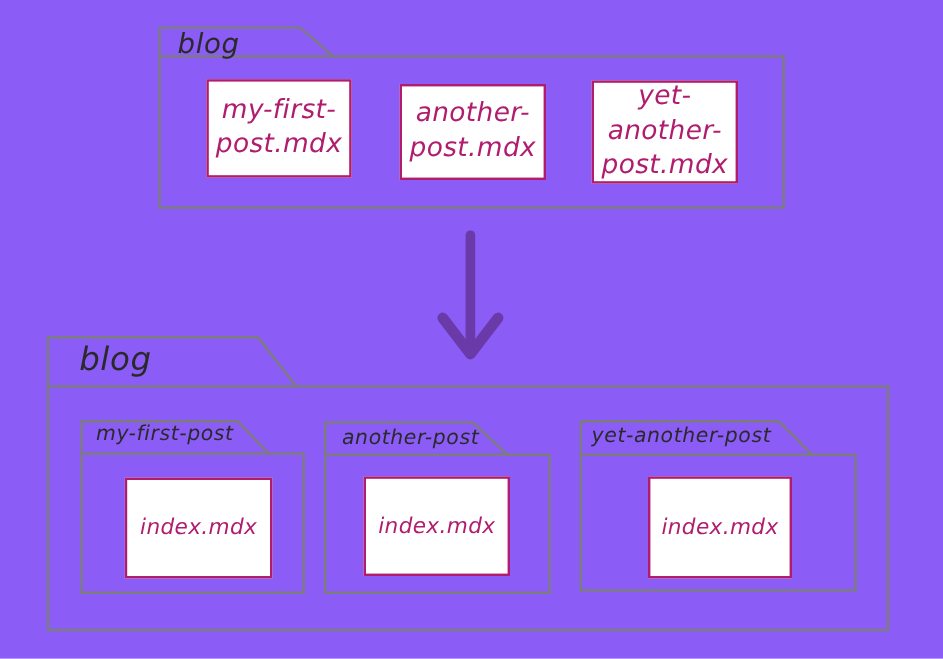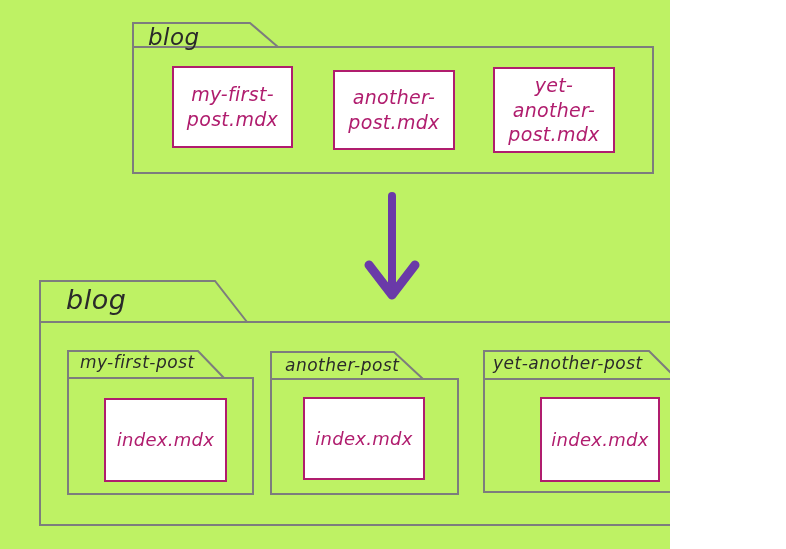--- a/index.html
+++ b/index.html
@@ -4,22 +4,22 @@
 <style>
   :root{
     --outline-gray:#7d7d7d;
     --file-magenta:#b01d6e;
     --arrow-purple:#6a3aa8;
     --ink-black:#2a2a2a;
   }
   html,body{margin:0;padding:0;background:#ffffff;}
   .canvas{
     position:relative;
-    width:670px;height:549px;
-    background:#bef264;
+    width:786px;height:549px;
+    background:#8b5cf6;
     overflow:hidden;
     font-family:"DejaVu Sans", sans-serif;
   }
   .outline-layer{position:absolute;left:0;top:0;width:786px;height:549px;}
   .hand{
     font-family:"DejaVu Sans", sans-serif;
     font-style:italic;
     color:var(--ink-black);
     position:absolute;
     white-space:nowrap;
@@ -33,21 +33,21 @@
     align-items:center;
     justify-content:center;
     text-align:center;
     color:var(--file-magenta);
     font-style:italic;
     box-sizing:border-box;
     padding:4px 8px;
     line-height:1.3;
     letter-spacing:0.3px;
   }
-  .filebox.top-file{font-size:19px;text-align:center;}
+  .filebox.top-file{font-size:22px;text-align:center;}
   .filebox.index-file{font-size:18px;text-align:center;}
   .folder-label-top{left:148px;top:24px;font-size:23px;}
   .folder-label-bottom{left:66px;top:284px;font-size:27px;}
   .sub-label{font-size:17px;}
   .sub-label-1{left:80px;top:352px;}
   .sub-label-2{left:285px;top:355px;}
   .sub-label-3{left:493px;top:353px;}
   .file-1{left:172px;top:66px;width:121px;height:82px;}
   .file-2{left:333px;top:70px;width:122px;height:80px;}
   .file-3{left:493px;top:67px;width:122px;height:86px;}

